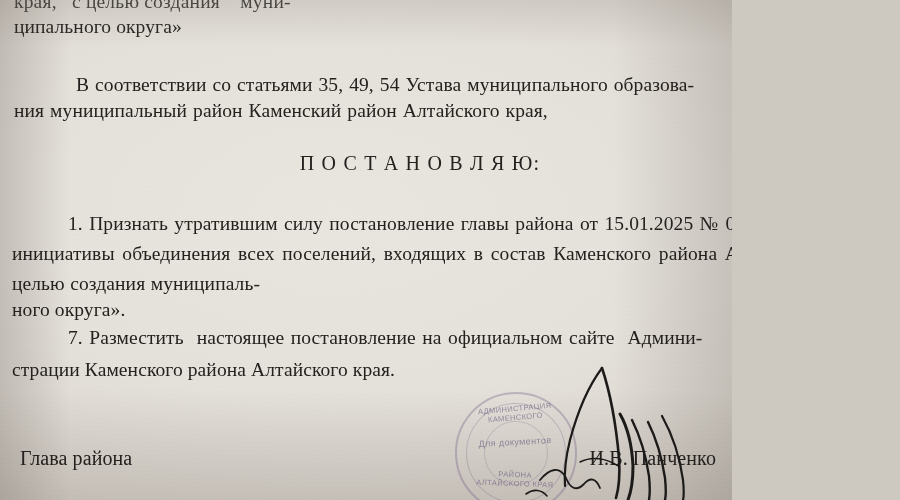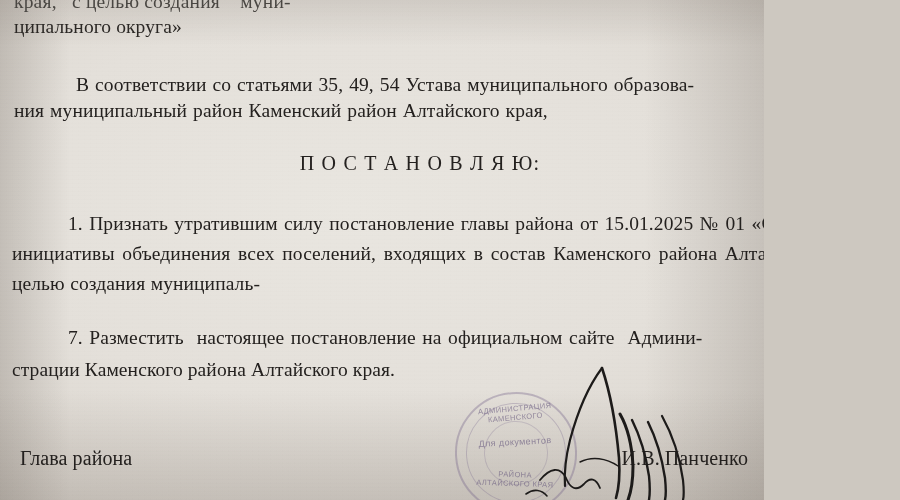--- a/index.html
+++ b/index.html
@@ -17,21 +17,20 @@
 
   #page {
     position: relative;
     width: 732px;
     height: 500px;
     overflow: hidden;
     
     background:
       radial-gradient(ellipse 780px 420px at 46% 42%, #e9e6e0 0%, #e4e0da 46%, #dcd7d0 74%, #cfc9c1 100%),
       #ded9d2;
-    padding-left: 32px;
   }
 
   
   #shade-left {
     position: absolute;
     left: 0; top: 0;
     width: 70px; height: 500px;
     background: linear-gradient(to right, rgba(120,112,104,0.30), rgba(120,112,104,0.0));
     pointer-events: none;
   }
@@ -258,20 +257,21 @@
   <div class="txt" id="clipped-line-2">ципального округа»</div>
 
   <div class="txt" id="para1-line1">В соответствии со статьями 35,  49, 54 Устава муниципального образова-</div>
 
   <div class="txt" id="para1-line2">ния муниципальный район Каменский район Алтайского края,</div>
 
   <div class="txt" id="decree-word">П О С Т А Н О В Л Я Ю:</div>
 
   <div class="txt" id="item1">1.  Признать утратившим силу постановление главы района от 15.01.2025 № 01 «О выдвижении инициативы объединения всех поселений, входящих в состав  Каменского района Алтайского края,   с целью создания    муниципаль-</div>
 
+  <div class="txt" id="item1-l4">ного округа».</div>
 
   <div class="txt" id="item2-l1">7. Разместить  настоящее постановление на официальном сайте  Админи-</div>
 
   <div class="txt" id="item2-l2">страции Каменского района Алтайского края.</div>
 
   <div class="txt" id="signer-role">Глава района</div>
 
   <div class="txt" id="signer-name">И.В. Панченко</div>
 
   <div id="stamp"></div>

